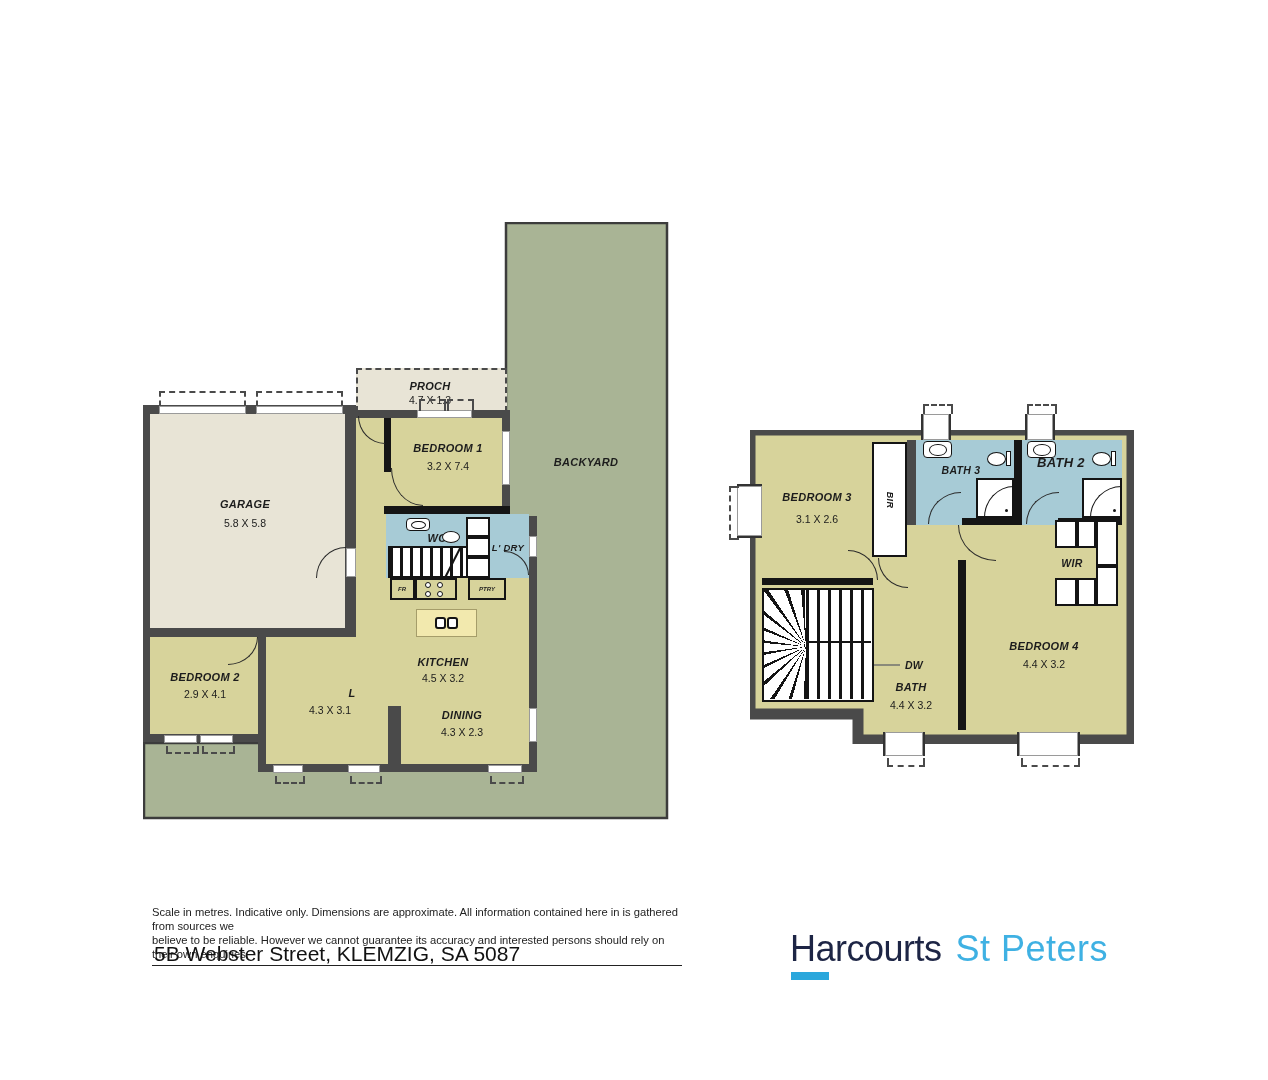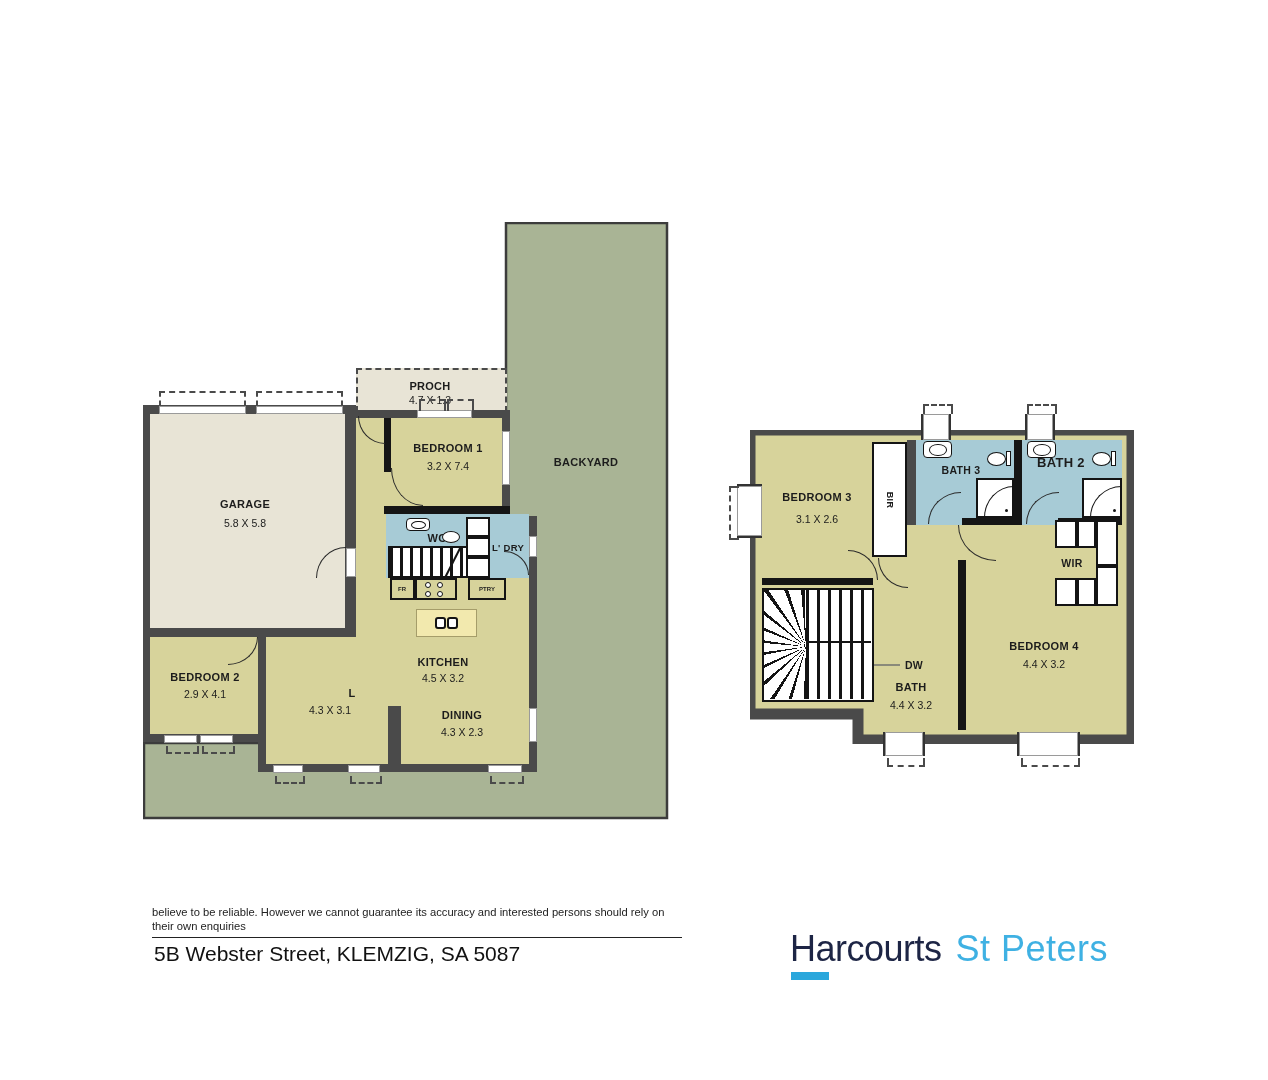--- a/index.html
+++ b/index.html
@@ -7,21 +7,21 @@
         font-family:"Liberation Sans",sans-serif;color:#1c1c1c;}
   .abs{position:absolute;}
   .wall{position:absolute;background:#4a4a4a;}
   .blkwall{position:absolute;background:#151515;}
   .win{position:absolute;background:#fff;box-shadow:inset 0 0 0 1px #9a9a9a;}
   .dash{position:absolute;border:2px dashed #4a4a4a;background:transparent;}
   .dash-top{border-bottom:none;}
   .dash-bot{border-top:none;}
   .dash-left{border-right:none;}
   .lbl{position:absolute;transform:translate(-50%,-50%);font-weight:bold;font-size:11px;
-       letter-spacing:.3px;white-space:nowrap;text-align:left;color:#1c1c1c;}
+       letter-spacing:.3px;white-space:nowrap;text-align:left;color:#1c1c1c;font-style:italic;}
   .dim{position:absolute;transform:translate(-50%,-50%);font-weight:normal;font-size:10.5px;
        white-space:nowrap;color:#1c1c1c;}
   .tiny{font-size:6px;letter-spacing:0;}
   .fx{position:absolute;background:#fff;border:2px solid #141414;box-sizing:border-box;}
   .arc{position:absolute;box-sizing:border-box;background:transparent;}
   .arc-tl{border-top:1.4px solid #2a2a2a;border-left:1.4px solid #2a2a2a;border-top-left-radius:100% 100%;}
   .arc-tr{border-top:1.4px solid #2a2a2a;border-right:1.4px solid #2a2a2a;border-top-right-radius:100% 100%;}
   .arc-bl{border-bottom:1.4px solid #2a2a2a;border-left:1.4px solid #2a2a2a;border-bottom-left-radius:100% 100%;}
   .arc-br{border-bottom:1.4px solid #2a2a2a;border-right:1.4px solid #2a2a2a;border-bottom-right-radius:100% 100%;}
   .room{position:absolute;background:#d7d39b;box-sizing:border-box;}
@@ -238,20 +238,21 @@
     <div class="dash dash-top" style="left:327px;top:24px;width:26px;height:8px;"></div>
     <div class="win" style="left:37px;top:104px;width:25px;height:54px;border-top:2px solid #333;border-bottom:2px solid #333;box-sizing:border-box;"></div>
     <div class="dash dash-left" style="left:29px;top:106px;width:8px;height:50px;"></div>
     <div class="win" style="left:183px;top:352px;width:42px;height:24px;border-left:2px solid #333;border-right:2px solid #333;box-sizing:border-box;"></div>
     <div class="dash dash-bot" style="left:187px;top:378px;width:34px;height:7px;"></div>
     <div class="win" style="left:317px;top:352px;width:63px;height:24px;border-left:2px solid #333;border-right:2px solid #333;box-sizing:border-box;"></div>
     <div class="dash dash-bot" style="left:321px;top:378px;width:55px;height:7px;"></div>
   </div>
 
   <div class="footer-disc">
+    <div>Scale in metres. Indicative only. Dimensions are approximate. All information contained here in is gathered from sources we</div>
     <div>believe to be reliable. However we cannot guarantee its accuracy and interested persons should rely on their own enquiries</div>
   </div>
   <div class="addr">5B Webster Street, KLEMZIG, SA 5087</div>
 
   <div class="logo">
     <span class="nm">Harcourts</span><span class="of">St Peters</span>
     <div class="bar"></div>
   </div>
 
 </div>

